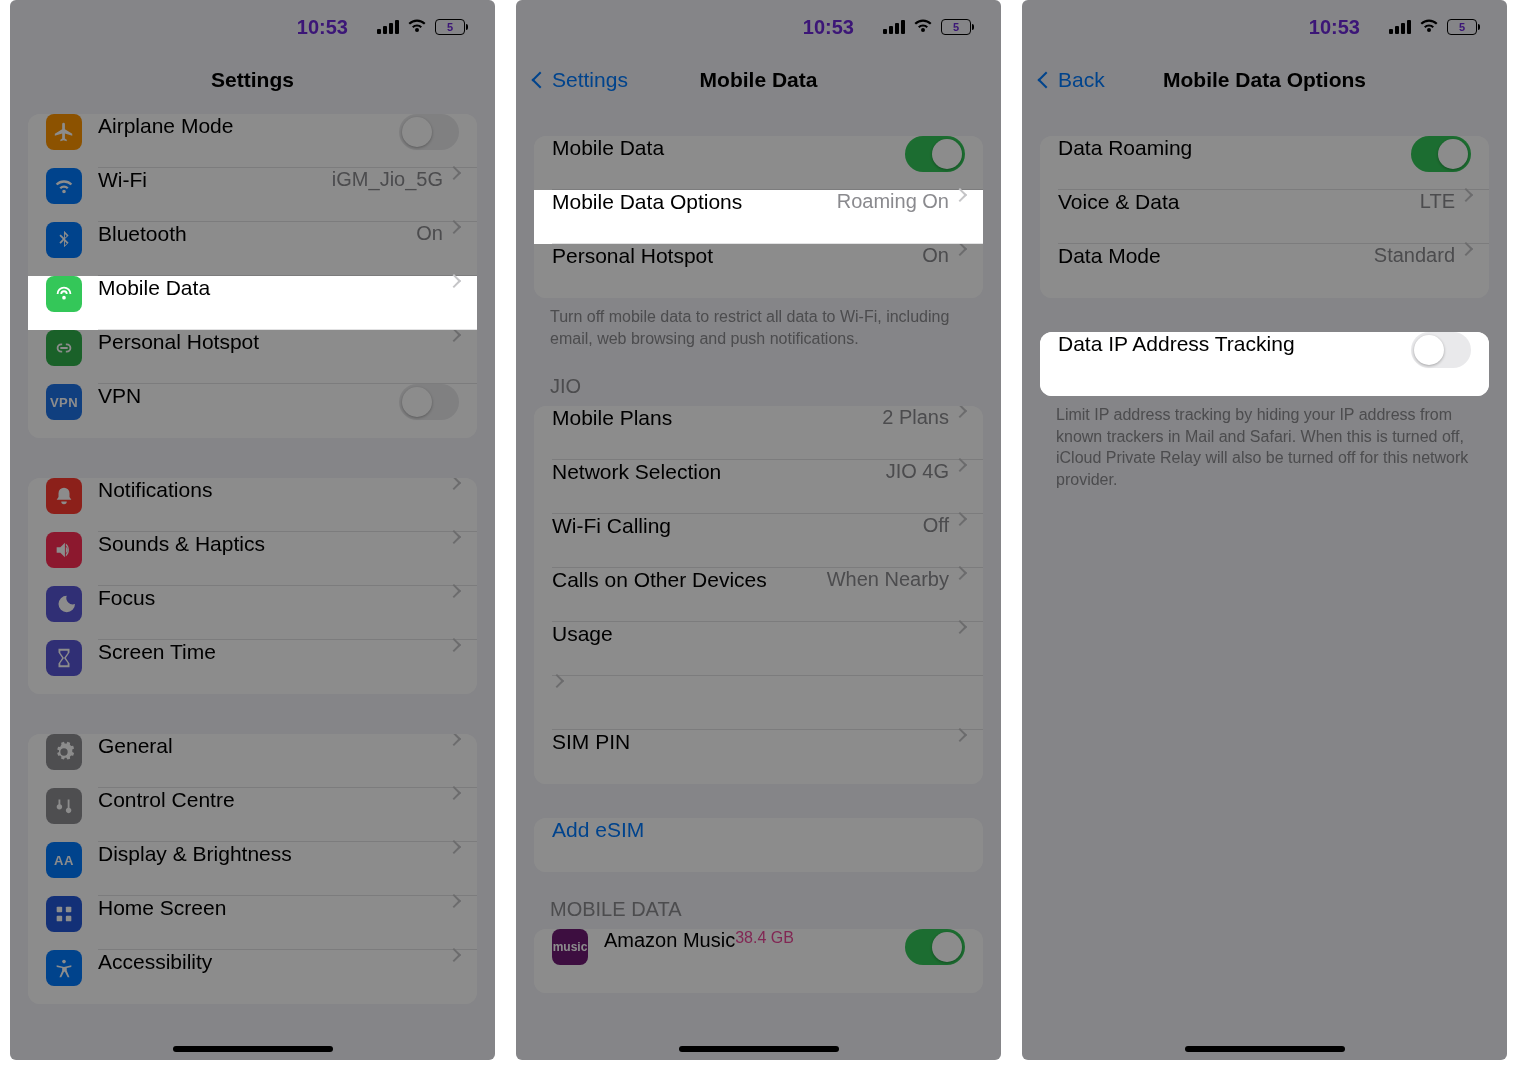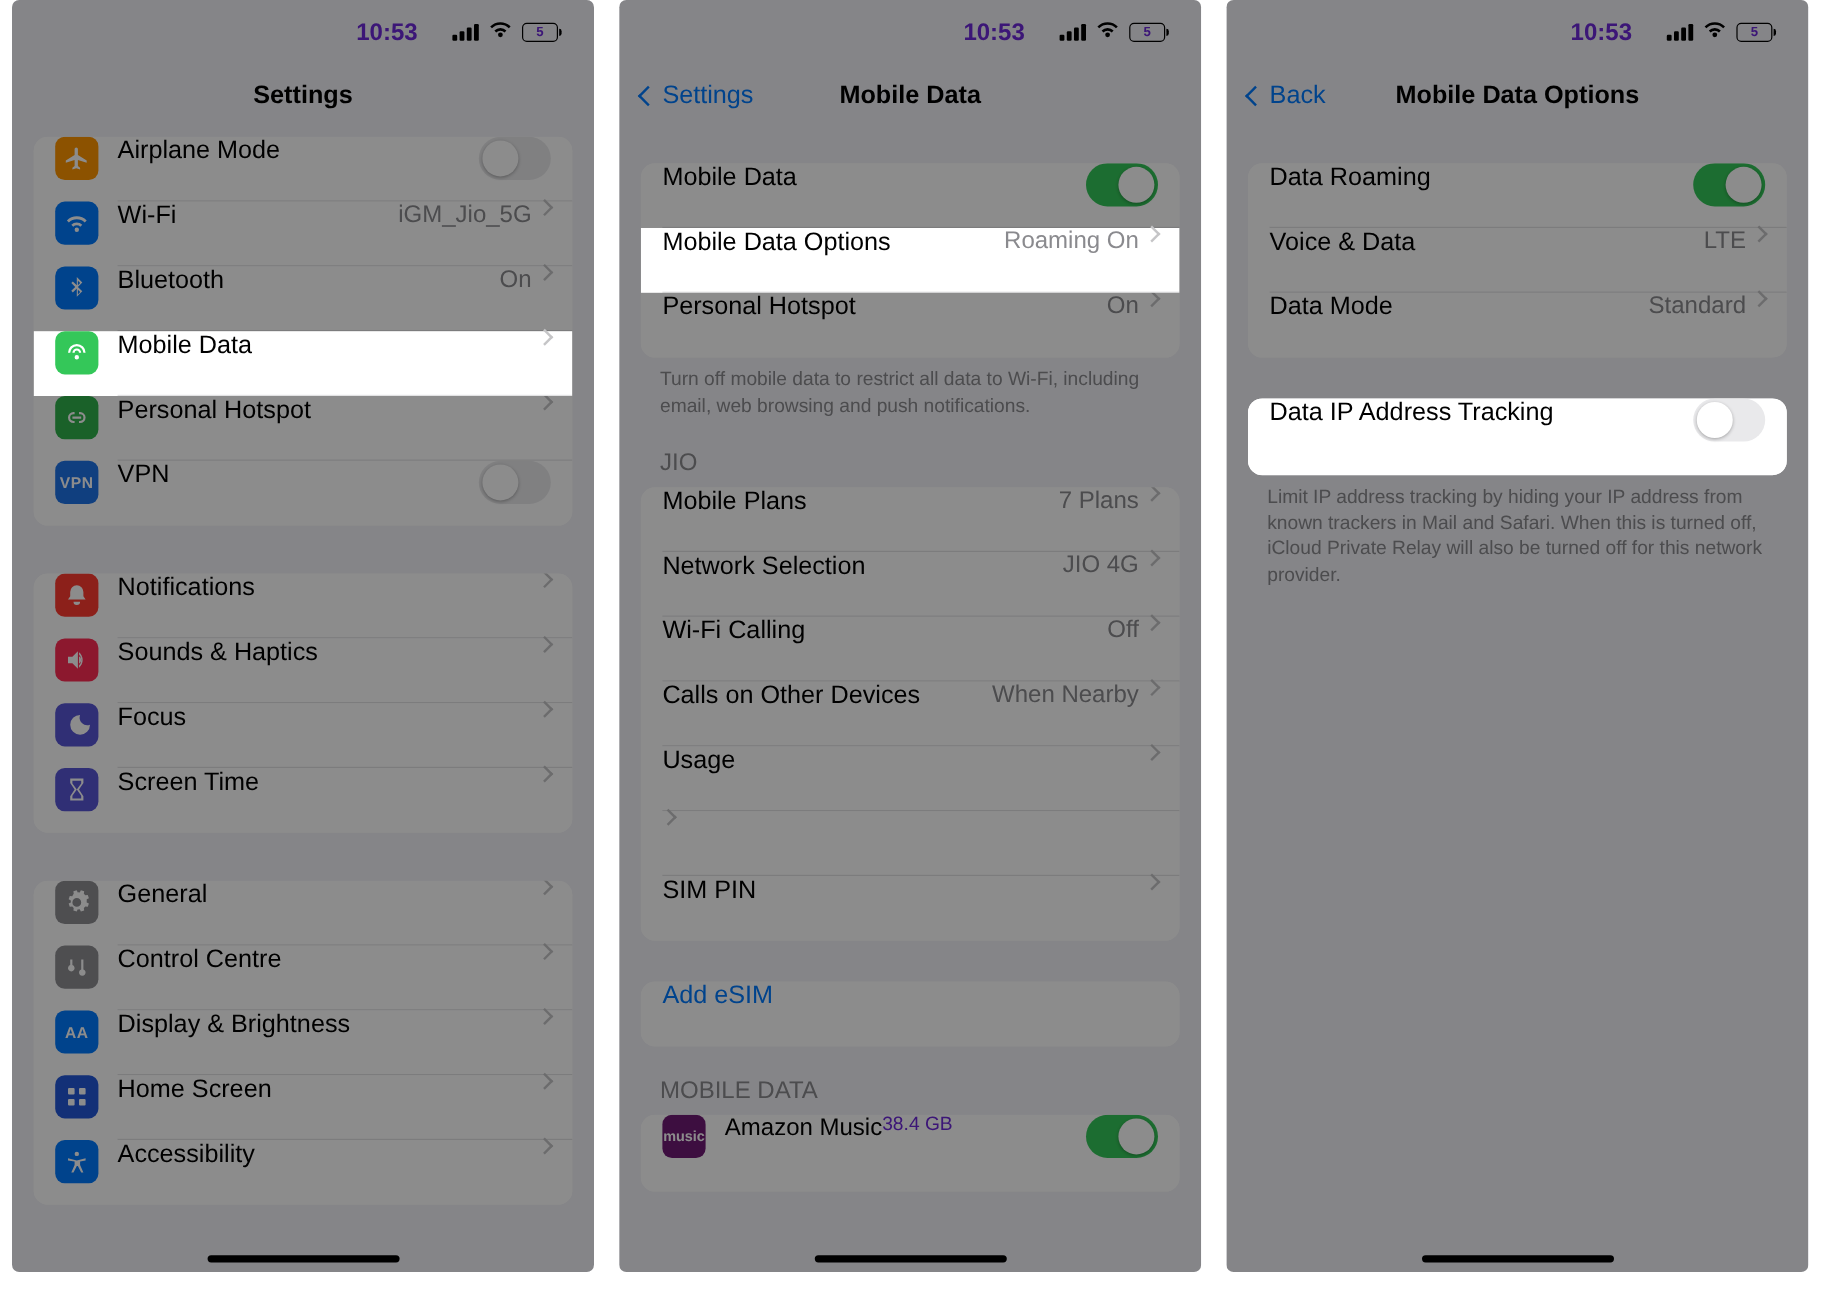--- a/index.html
+++ b/index.html
@@ -420,21 +420,21 @@
       <span class="detail">On</span>
       <span class="chev"></span>
     </div>
   </div>
   <div class="footer-text">Turn off mobile data to restrict all data to Wi-Fi, including email, web browsing and push notifications.</div>
 
   <div class="header-text">JIO</div>
   <div class="group">
     <div class="row noicon">
       <span class="label">Mobile Plans</span>
-      <span class="detail">7 Plans</span>
+      <span class="detail">2 Plans</span>
       <span class="chev"></span>
         <span class="sep"></span>
     </div>
     <div class="row noicon">
       <span class="label">Network Selection</span>
       <span class="detail">JIO 4G</span>
       <span class="chev"></span>
         <span class="sep"></span>
     </div>
     <div class="row noicon">
@@ -470,21 +470,21 @@
       <span class="link-label">Add eSIM</span>
     </div>
   </div>
 
   <div class="header-text">MOBILE DATA</div>
   <div class="group">
     <div class="row" style="min-height:64px">
       <span class="app-icon c-teal">music</span>
       <div style="flex:1; display:flex; flex-direction:row;">
         <span style="font-size:20px; color:#000">Amazon Music</span>
-        <span style="font-size:16px; color:#6d28d9">38.4 GB</span>
+        <span style="font-size:16px; color:#ec4899">38.4 GB</span>
       </div>
       <span class="toggle on">
           <span class="knob"></span>
         </span>
     </div>
   </div>
 
   <div class="home-indicator"></div>
 </div>
 

